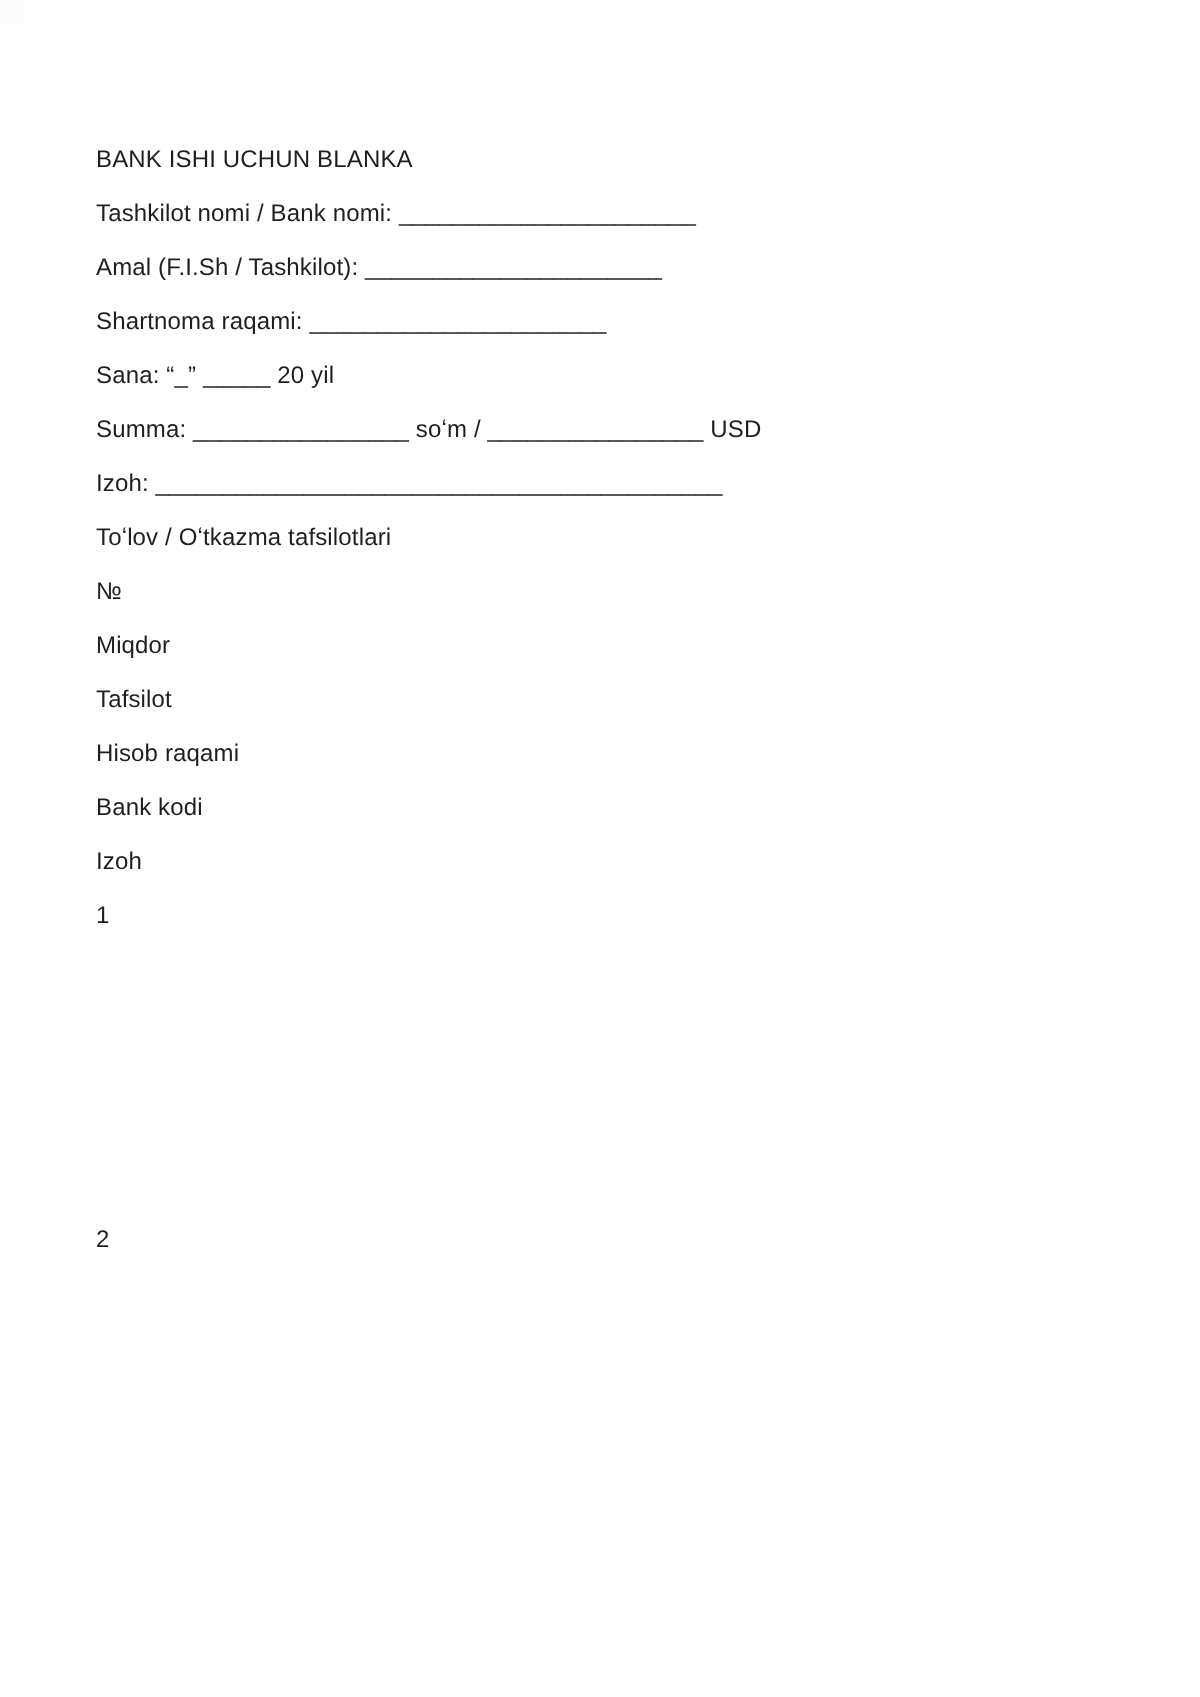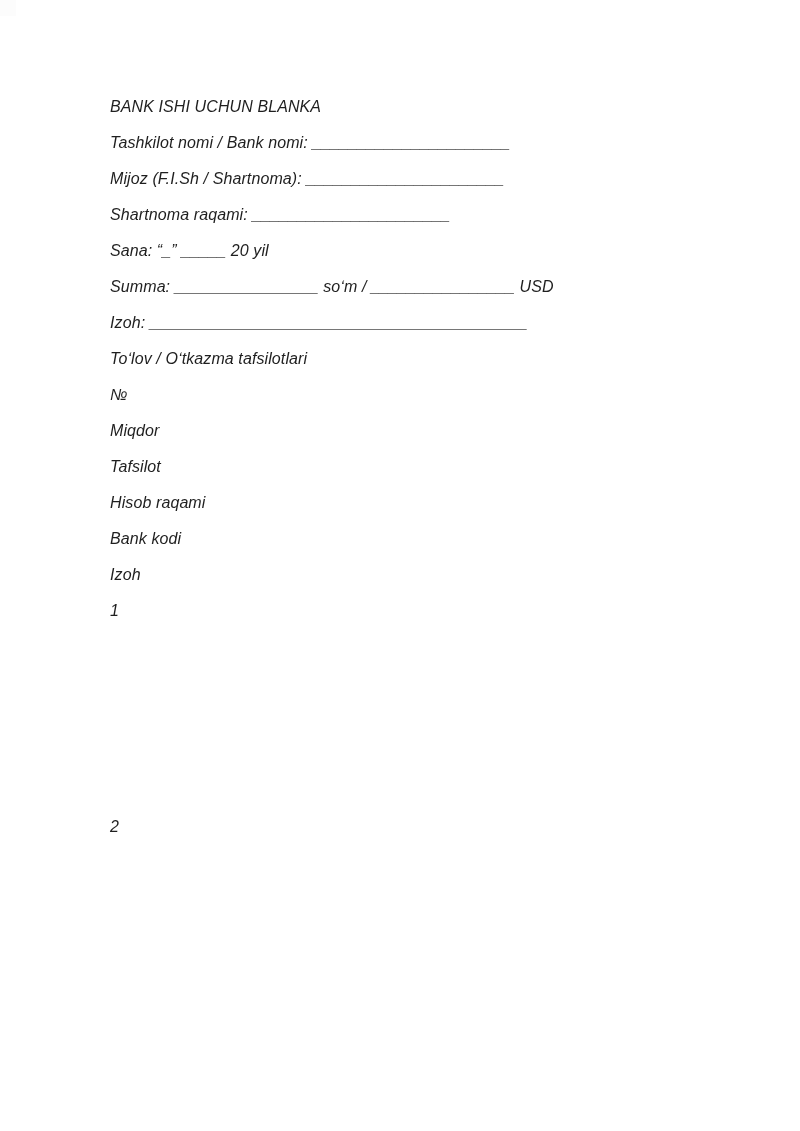--- a/index.html
+++ b/index.html
@@ -17,43 +17,42 @@
   }
   .corner-artifact {
     position: absolute;
     top: 0;
     left: 0;
     width: 16px;
     height: 16px;
     background: #fcfcfc;
   }
   .page {
-    padding: 89px 40px 0 110px;
-    font-style: italic;
+    padding: 89px 40px 0 64px;
   }
   .line {
     height: 36px;
     line-height: 36px;
     font-size: 16px;
     white-space: pre;
     letter-spacing: 0.1px;
   }
   .line.gap-before {
     margin-top: 180px; 
   }
 </style>
 </head>
 <body>
 
 <div class="corner-artifact"></div>
 
 <div class="page">
   <div class="line">BANK ISHI UCHUN BLANKA</div>
   <div class="line">Tashkilot nomi / Bank nomi: ______________________</div>
-  <div class="line">Mijoz (F.I.Sh / Shartnoma): ______________________</div>
+  <div class="line">Amal (F.I.Sh / Tashkilot): ______________________</div>
   <div class="line">Shartnoma raqami: ______________________</div>
   <div class="line">Sana: “_” _____ 20 yil</div>
   <div class="line">Summa: ________________ soʻm / ________________ USD</div>
   <div class="line">Izoh: __________________________________________</div>
   <div class="line">Toʻlov / Oʻtkazma tafsilotlari</div>
   <div class="line">№</div>
   <div class="line">Miqdor</div>
   <div class="line">Tafsilot</div>
   <div class="line">Hisob raqami</div>
   <div class="line">Bank kodi</div>

